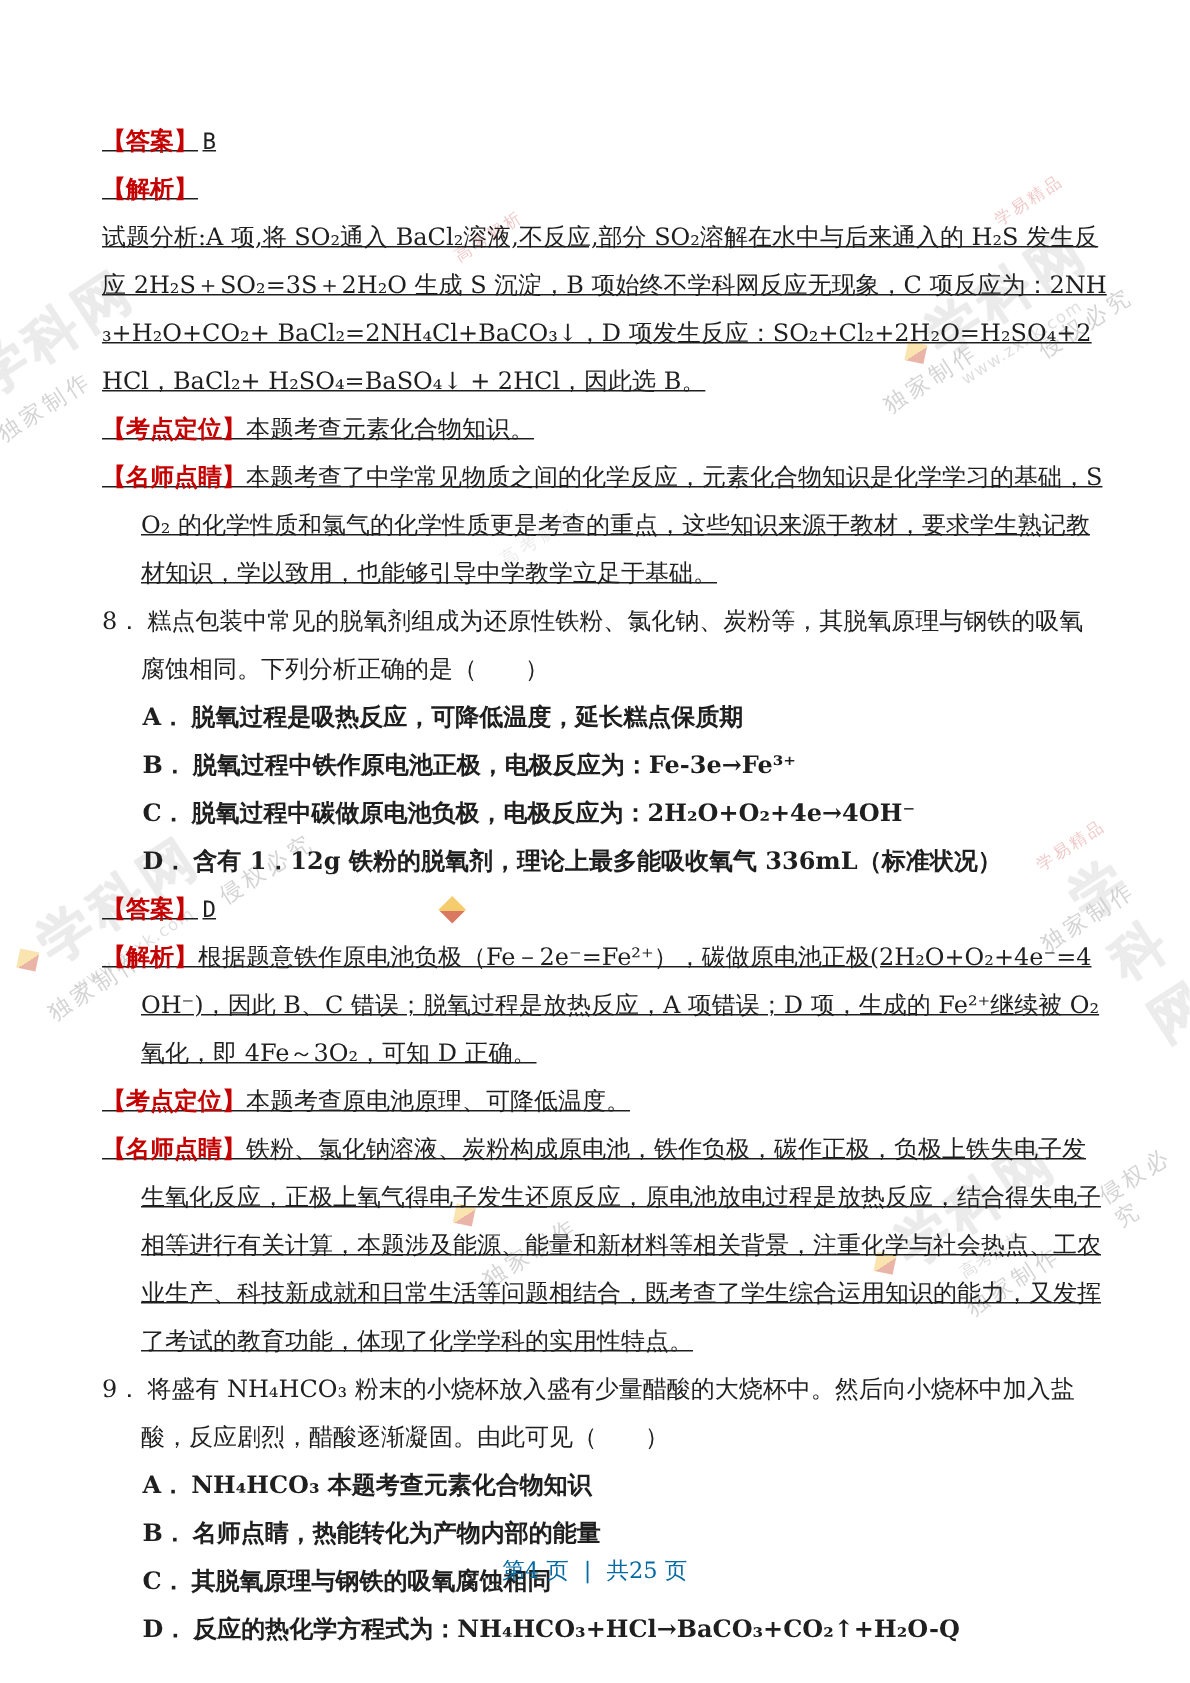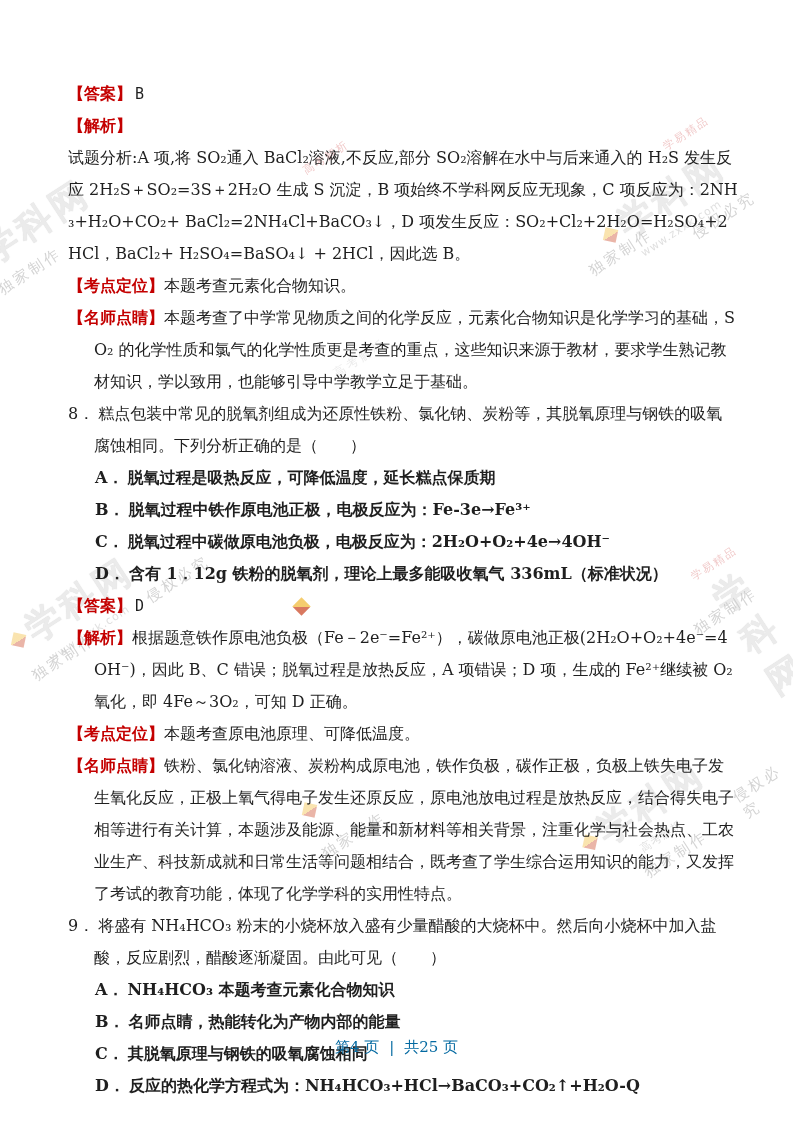--- a/index.html
+++ b/index.html
@@ -5,21 +5,21 @@
   * { margin:0; padding:0; box-sizing:border-box; }
   html,body { width:793px; height:1122px; }
   body {
     position:relative; background:#ffffff; overflow:hidden;
     font-family:"DejaVu Serif","DejaVu Sans","Liberation Serif",serif;
   }
 
   
   .doc { position:absolute; left:68px; top:78px; width:670px; z-index:2; }
   .doc p { font-size:16px; line-height:32px; color:#1f1f1f; word-break:break-all; }
-  .red  { color:#cc2424; }
+  .red  { color:#cc2424;text-decoration:underline; }
   .lbl  { font-weight:bold; color:#c40000; }
   .hang { padding-left:26px; text-indent:-26px; }
   .opt  { padding-left:27px;font-weight:bold; }
   .okey { margin-right:4px; }
   .ansletter { font-family:"DejaVu Sans Mono",monospace; font-size:15px; margin-left:3px; }
 
   .footer {
     position:absolute; left:0; right:0; top:1038px; z-index:2;
     text-align:center; font-size:15px; color:#0369a1;
   }

